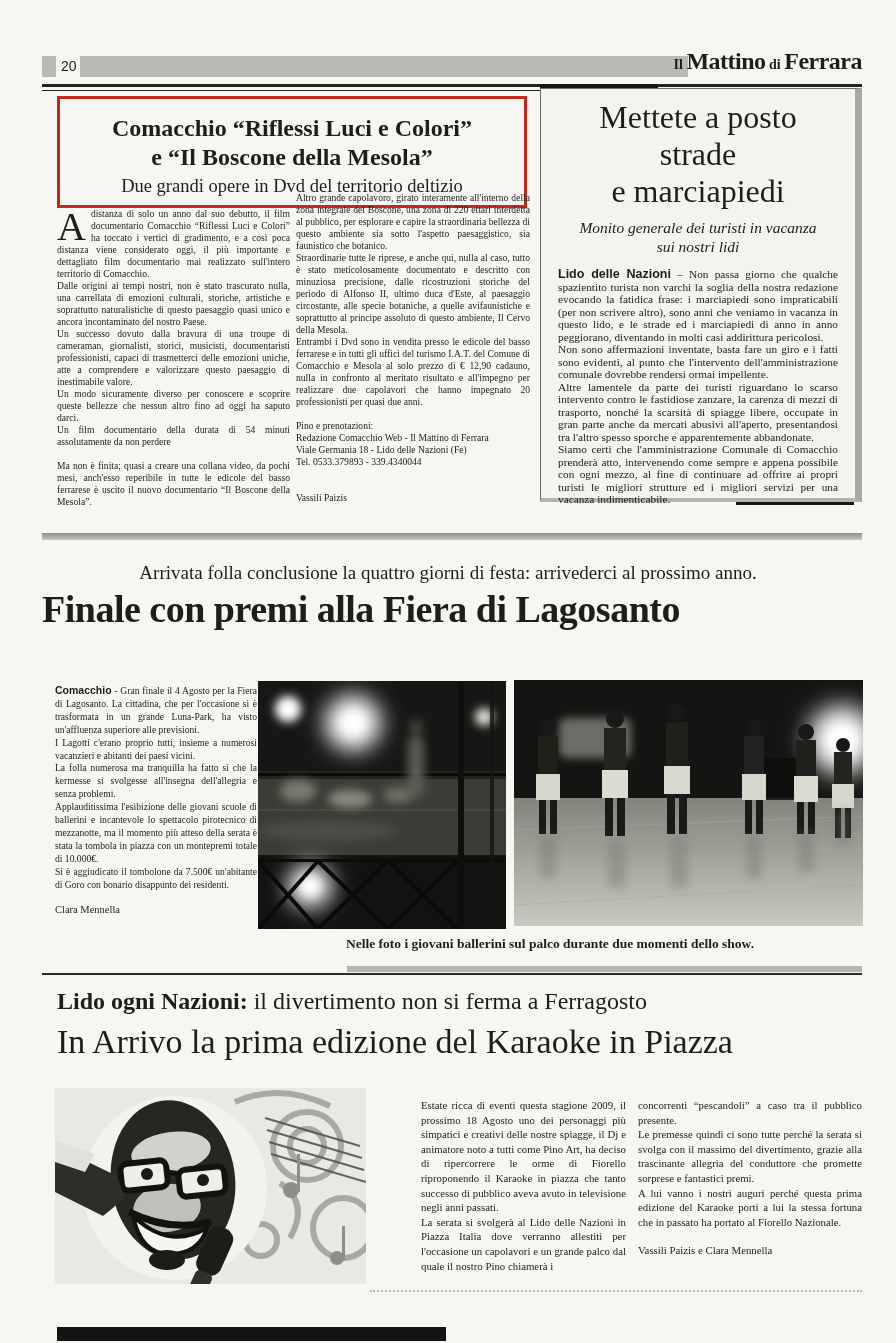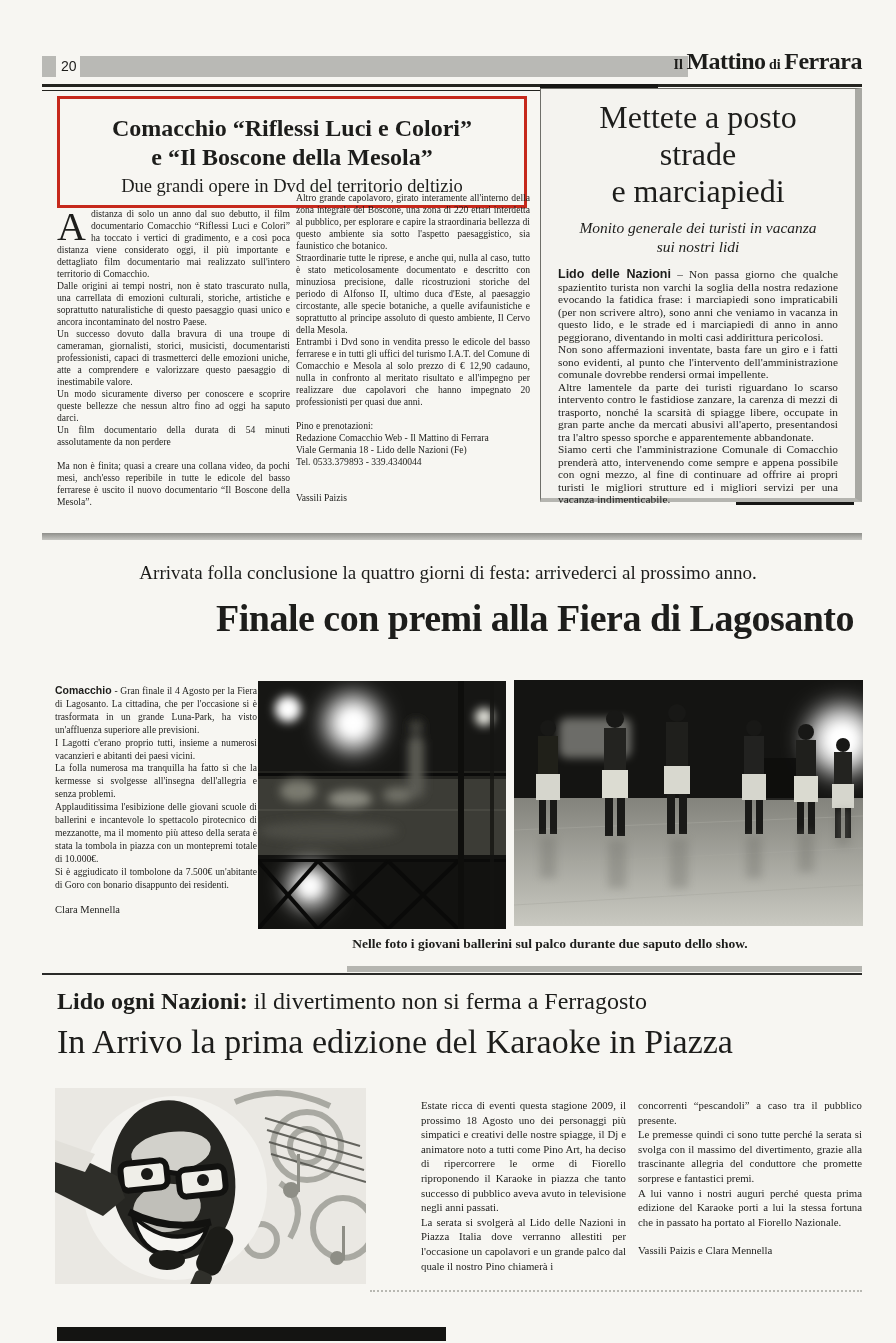--- a/index.html
+++ b/index.html
@@ -40,21 +40,21 @@
   .n-body p{font-size:11.3px;line-height:12.5px;text-align:justify;margin:0;}
   .n-lead{font-family:"Liberation Sans",sans-serif;font-weight:bold;font-size:12.5px;}
 
   
   .div1{left:42px;top:533px;width:820px;height:7px;background:linear-gradient(#8f8f8b,#c6c6c2);}
   .div2a{left:347px;top:966px;width:515px;height:6px;background:#b5b5b0;}
   .div2b{left:42px;top:973px;width:820px;height:2px;background:#2a2a28;}
 
   
   .f-kicker{left:42px;top:562px;width:812px;text-align:center;font-size:19px;}
-  .f-head{left:42px;top:586px;width:812px;text-align:right;font-size:38px;font-weight:bold;line-height:46px;letter-spacing:-0.5px;margin-top:9px;}
+  .f-head{left:42px;top:586px;width:812px;text-align:left;font-size:38px;font-weight:bold;line-height:46px;letter-spacing:-0.5px;}
   .lago{left:55px;top:684px;width:202px;}
   .lago p{font-size:9.6px;line-height:12.9px;text-align:justify;margin:0;}
   .lago .sig{font-size:10.5px;margin-top:12px !important;}
   .lago-lead,.k-lead{font-family:"Liberation Sans",sans-serif;font-weight:bold;font-size:10.5px;}
   .photo1{left:258px;top:681px;width:248px;height:248px;}
   .photo2{left:514px;top:680px;width:349px;height:246px;}
   .caption{left:230px;top:936px;width:640px;text-align:center;font-size:13.5px;font-weight:bold;}
 
   
   .k-kicker{left:57px;top:988px;font-size:24px;}
@@ -247,21 +247,21 @@
     <g fill="#6e6e68" opacity="0.35" filter="url(#p2b)">
       <rect x="26" y="156" width="16" height="42"></rect>
         <rect x="94" y="160" width="18" height="48"></rect>
         <rect x="156" y="158" width="18" height="50"></rect>
         <rect x="232" y="156" width="16" height="42"></rect>
         <rect x="284" y="152" width="16" height="40"></rect>
         <rect x="322" y="130" width="14" height="36"></rect>
     </g>
   </svg>
 
-  <div class="abs caption">Nelle foto i giovani ballerini sul palco durante due saputo dello show.</div>
+  <div class="abs caption">Nelle foto i giovani ballerini sul palco durante due momenti dello show.</div>
 
   <div class="abs div2a"></div>
   <div class="abs div2b"></div>
 
   <div class="abs k-kicker"><b>Lido ogni Nazioni:</b><span> il divertimento non si ferma a Ferragosto</span></div>
   <div class="abs k-head">In Arrivo la prima edizione del Karaoke in Piazza</div>
 
   <svg class="abs artwork" viewBox="0 0 311 196" preserveAspectRatio="none">
     <rect width="311" height="196" fill="#eae8e3"></rect>
     <g fill="none" stroke="#9a9a92" stroke-width="6" opacity="0.8">

